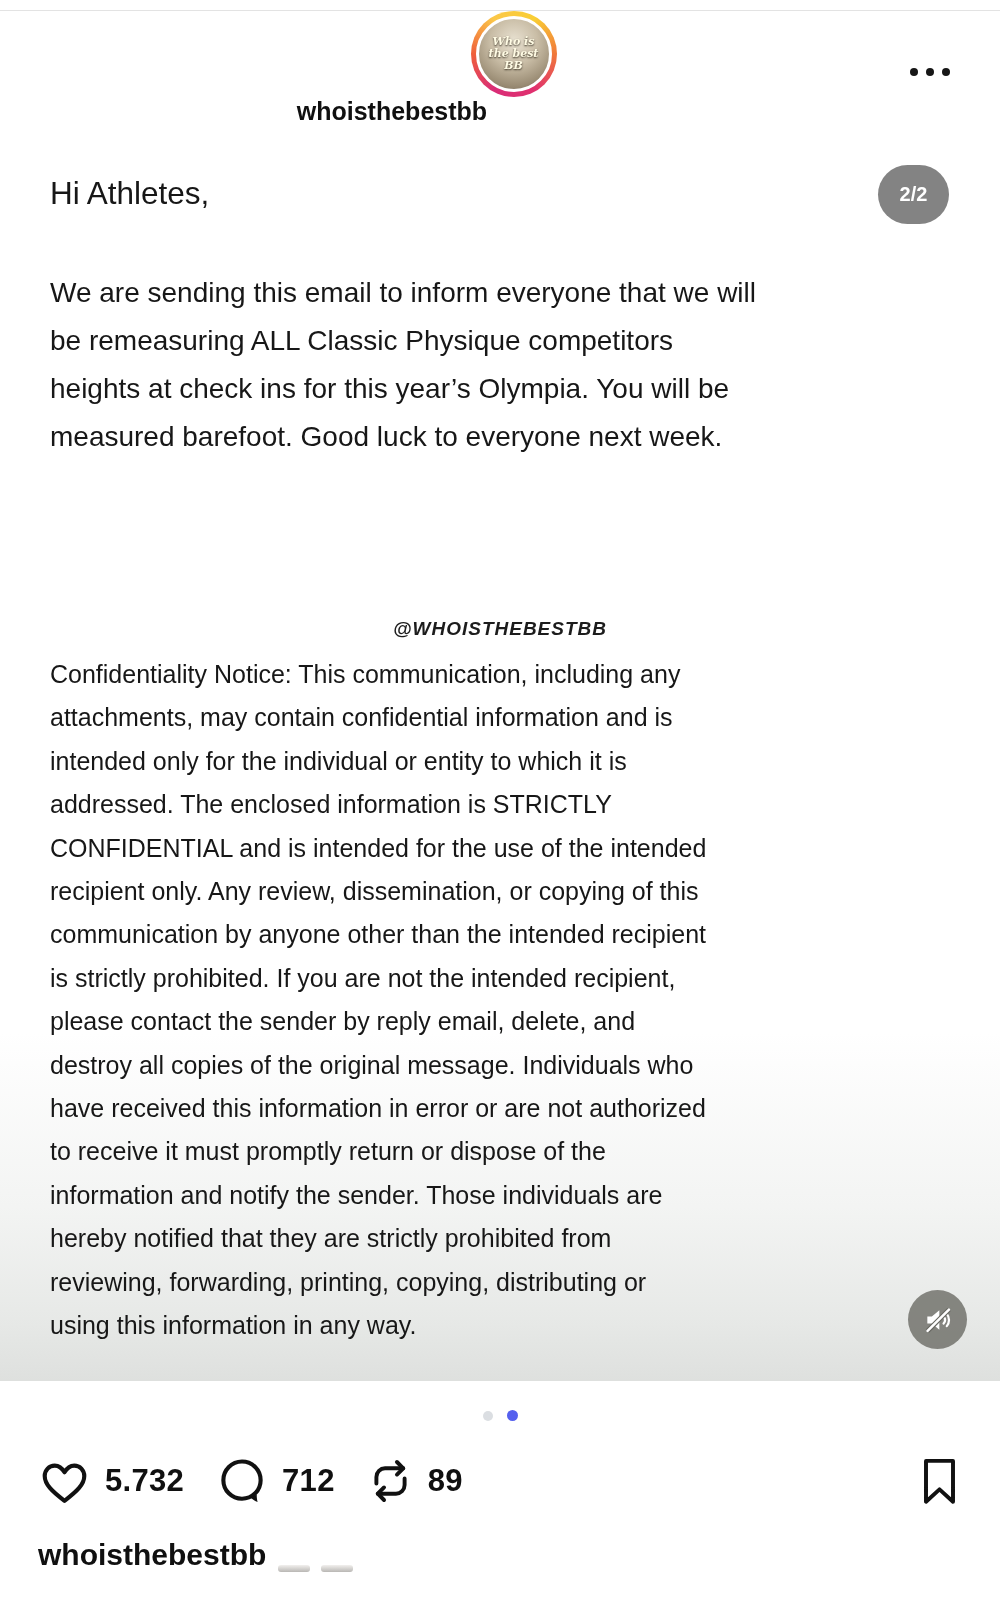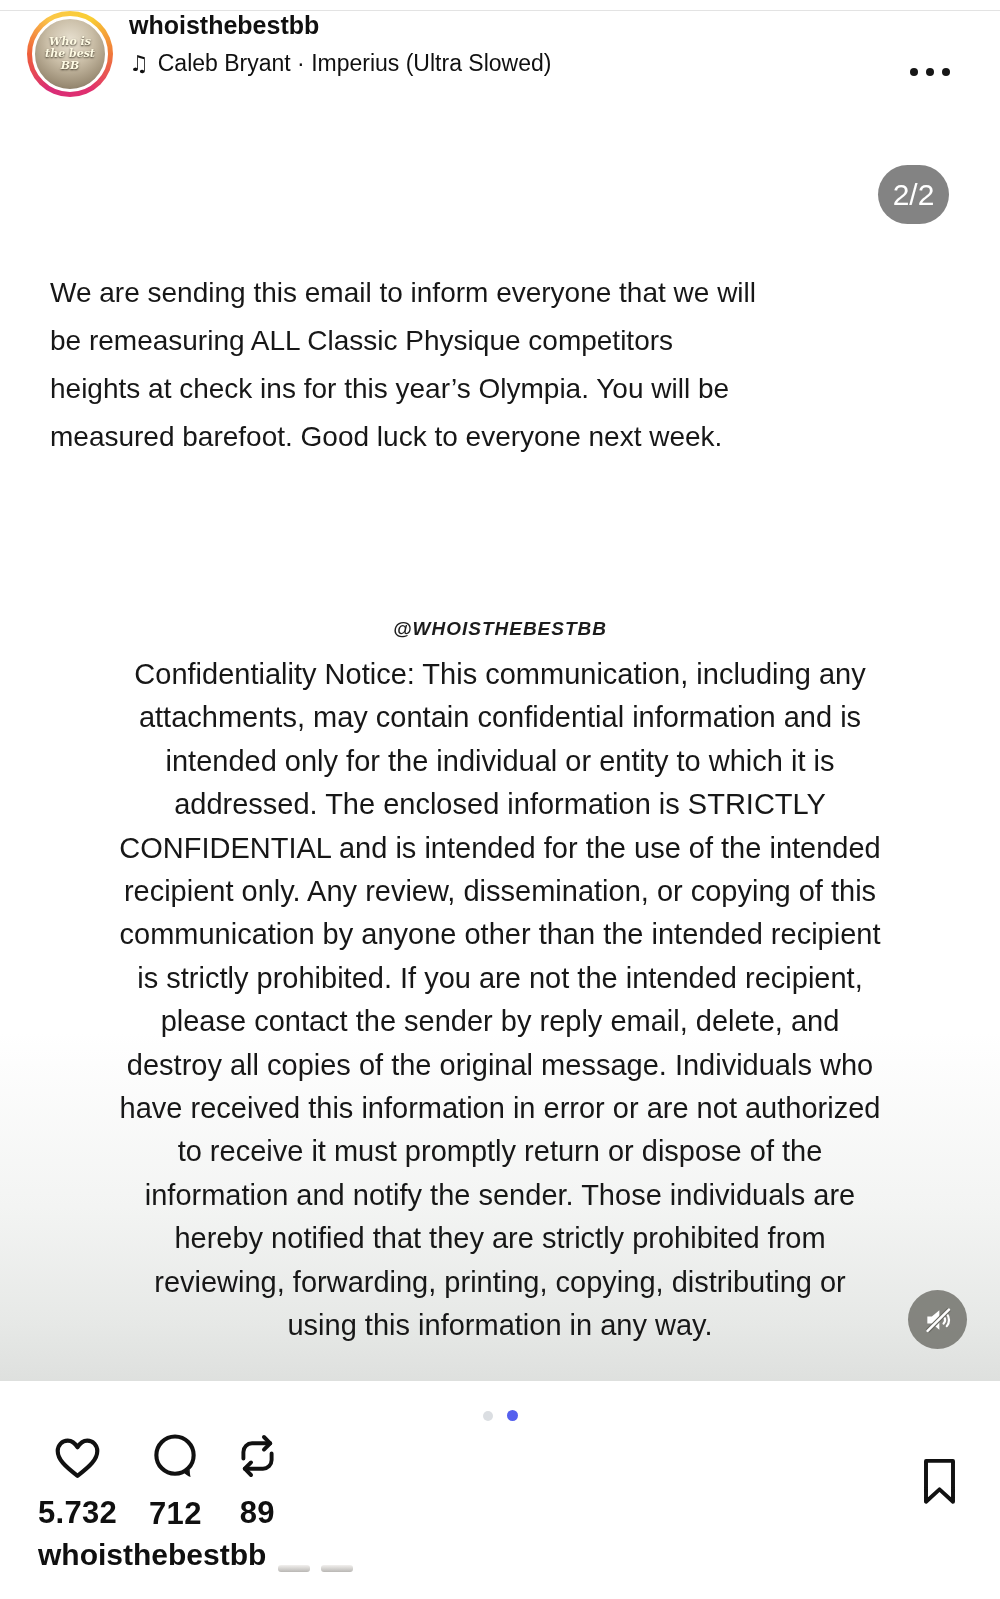--- a/index.html
+++ b/index.html
@@ -3,21 +3,21 @@
 <meta charset="utf-8">
 <style>
   html,body{margin:0;padding:0;}
   body{
     width:1000px;height:1599px;position:relative;background:#ffffff;
     font-family:"Liberation Sans", sans-serif;color:#141414;overflow:hidden;
   }
   .top-divider{position:absolute;top:10px;left:0;width:1000px;height:1px;background:#e3e3e3;}
 
   
-  .post-header{position:absolute;top:11px;left:0;width:1000px;height:126px;display:flex;align-items:flex-start;background:#fff;}
+  .post-header{position:absolute;top:11px;left:0;width:1000px;height:126px;display:flex;align-items:center;background:#fff;flex-direction:column;}
   .avatar-ring{
     margin-left:27px;width:86px;height:86px;border-radius:50%;box-sizing:border-box;padding:5px;
     background:conic-gradient(from 210deg,#d92d77,#ef5f3a,#fbc748,#f9ce34,#f0783a,#e0306e,#d92d77);
     flex:0 0 auto;
   }
   .avatar-img{
     width:100%;height:100%;border-radius:50%;border:3px solid #fff;box-sizing:border-box;
     background:radial-gradient(circle at 50% 32%,#e9e2d2 0%,#c9bda6 40%,#9a8c74 75%,#6e6251 100%);
     display:flex;align-items:center;justify-content:center;text-align:center;
   }
@@ -34,47 +34,47 @@
 
   
   .media{
     position:absolute;top:137px;left:0;width:1000px;height:1244px;
     background:linear-gradient(180deg,#ffffff 0%,#ffffff 72%,#f3f4f3 86%,#e7e9e7 95%,#dee0de 100%);
   }
   .email-text{color:#171717;}
   .greeting{position:absolute;left:50px;top:32px;font-size:31.5px;line-height:48px;}
   .page-badge{
     position:absolute;left:878px;top:28px;width:71px;height:59px;border-radius:30px;
-    background:rgba(124,124,124,0.95);color:#ffffff;font-size:30px;
-    display:flex;align-items:center;justify-content:center;
+    background:rgba(124,124,124,0.95);color:#ffffff;font-size:20px;
+    display:flex;align-items:center;justify-content:center;font-weight:bold;
   }
   .para1{position:absolute;left:50px;top:132px;width:900px;font-size:28px;line-height:48px;white-space:pre-line;}
   .signoff{position:absolute;left:50px;top:377px;font-size:31.5px;line-height:48px;white-space:pre-line;}
   .watermark{
     position:absolute;left:0;top:481px;width:1000px;text-align:center;
     font-size:19px;font-weight:800;font-style:italic;letter-spacing:1px;color:#1c1c1c;
     text-shadow:-1px -1px 0 #fff,1px -1px 0 #fff,-1px 1px 0 #fff,1px 1px 0 #fff;
   }
-  .disclaimer{position:absolute;left:50px;top:516px;width:900px;font-size:29px;line-height:43.4px;white-space:pre-line;text-align:center;}
+  .disclaimer{position:absolute;left:50px;top:516px;width:900px;font-size:25px;line-height:43.4px;white-space:pre-line;}
   .mute-button{
     position:absolute;left:908px;top:1153px;width:59px;height:59px;border-radius:50%;
     background:rgba(104,104,98,0.78);display:flex;align-items:center;justify-content:center;cursor:pointer;
   }
 
   
   .dots-row{position:absolute;top:1410px;left:0;width:1000px;display:flex;justify-content:center;align-items:center;gap:14px;}
   .dot-inactive{width:10px;height:10px;border-radius:50%;background:#dbdee2;}
   .dot-active{width:11px;height:11px;border-radius:50%;background:#5560ee;}
 
   
   .action-bar{
     position:absolute;top:1453px;left:0;width:1000px;height:56px;
     display:flex;align-items:center;padding:0 38px;box-sizing:border-box;
   }
-  .action-group{display:flex;align-items:center;gap:14px;margin-right:32px;cursor:pointer;flex-direction:column;}
+  .action-group{display:flex;align-items:center;gap:14px;margin-right:32px;cursor:pointer;}
   .count{font-size:31px;font-weight:600;color:#101010;letter-spacing:0.3px;}
   .save-button{margin-left:auto;cursor:pointer;display:flex;align-items:center;}
   .icon-svg{display:block;}
 
   
   .caption-row{position:absolute;top:1538px;left:38px;right:38px;display:flex;align-items:center;gap:13px;font-size:30px;color:#101010;}
   .caption-username{font-weight:700;}
   .siren{position:relative;width:30px;height:34px;flex:0 0 auto;}
   .siren .dome{
     width:26px;height:26px;margin:0 auto;border-radius:13px 13px 4px 4px;
@@ -108,20 +108,21 @@
     </div>
   </div>
   <div class="more-button">
     <span class="dot"></span>
     <span class="dot"></span>
     <span class="dot"></span>
   </div>
 </div>
 
 <div class="media">
+  <div class="greeting email-text">Hi Athletes,</div>
   <div class="page-badge">2/2</div>
   <div class="para1 email-text">We are sending this email to inform everyone that we will
 be remeasuring ALL Classic Physique competitors
 heights at check ins for this year’s Olympia. You will be
 measured barefoot. Good luck to everyone next week.</div>
   <div class="watermark">@WHOISTHEBESTBB</div>
   <div class="disclaimer email-text">Confidentiality Notice: This communication, including any
 attachments, may contain confidential information and is
 intended only for the individual or entity to which it is
 addressed. The enclosed information is STRICTLY

